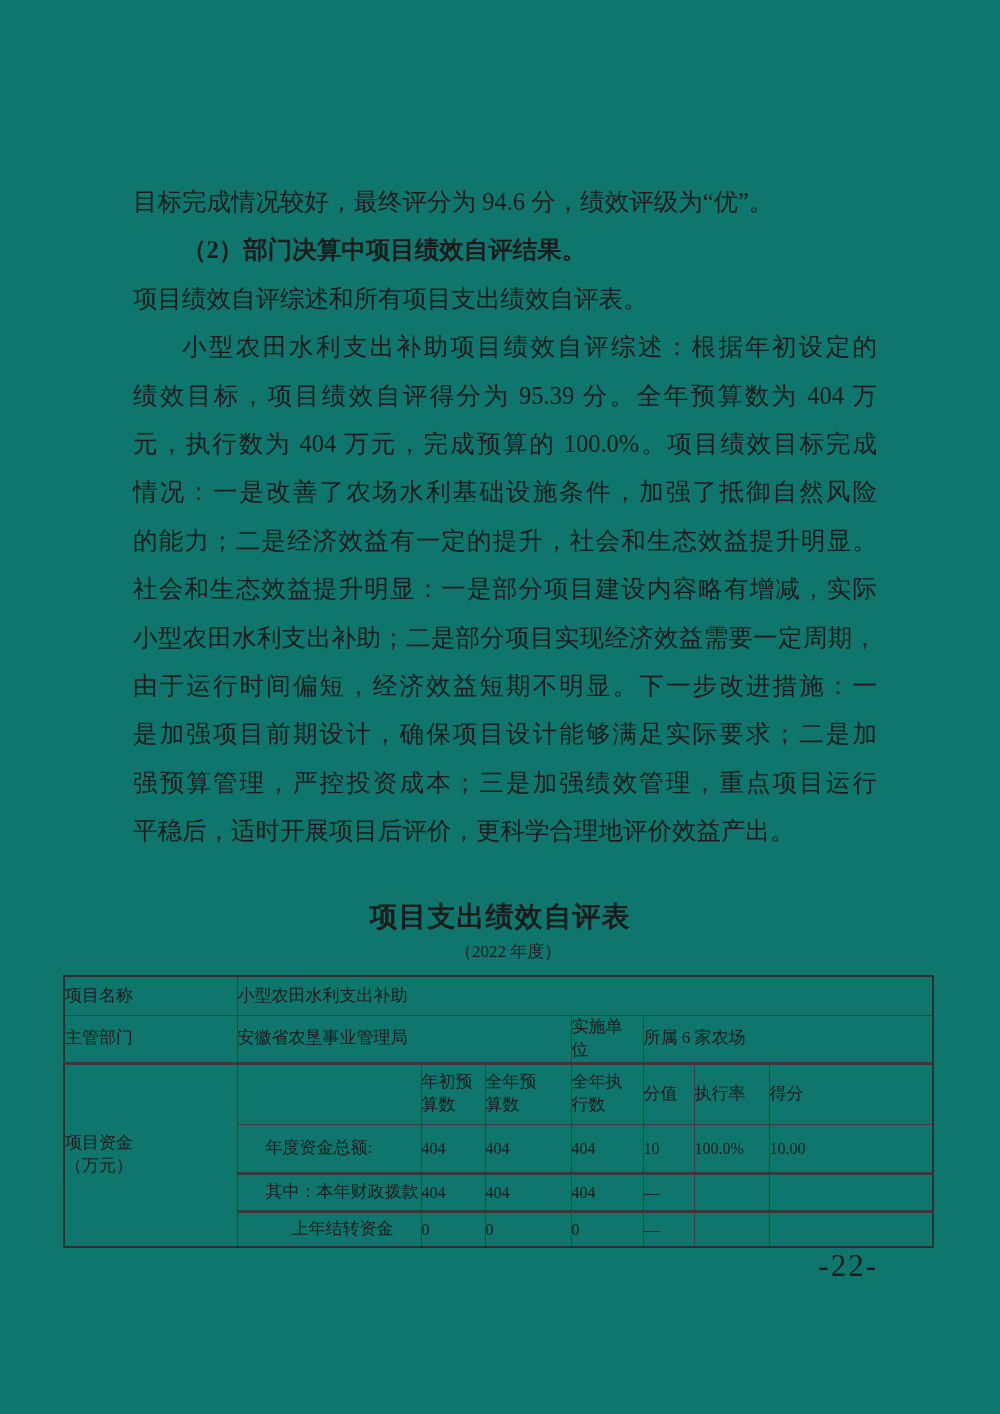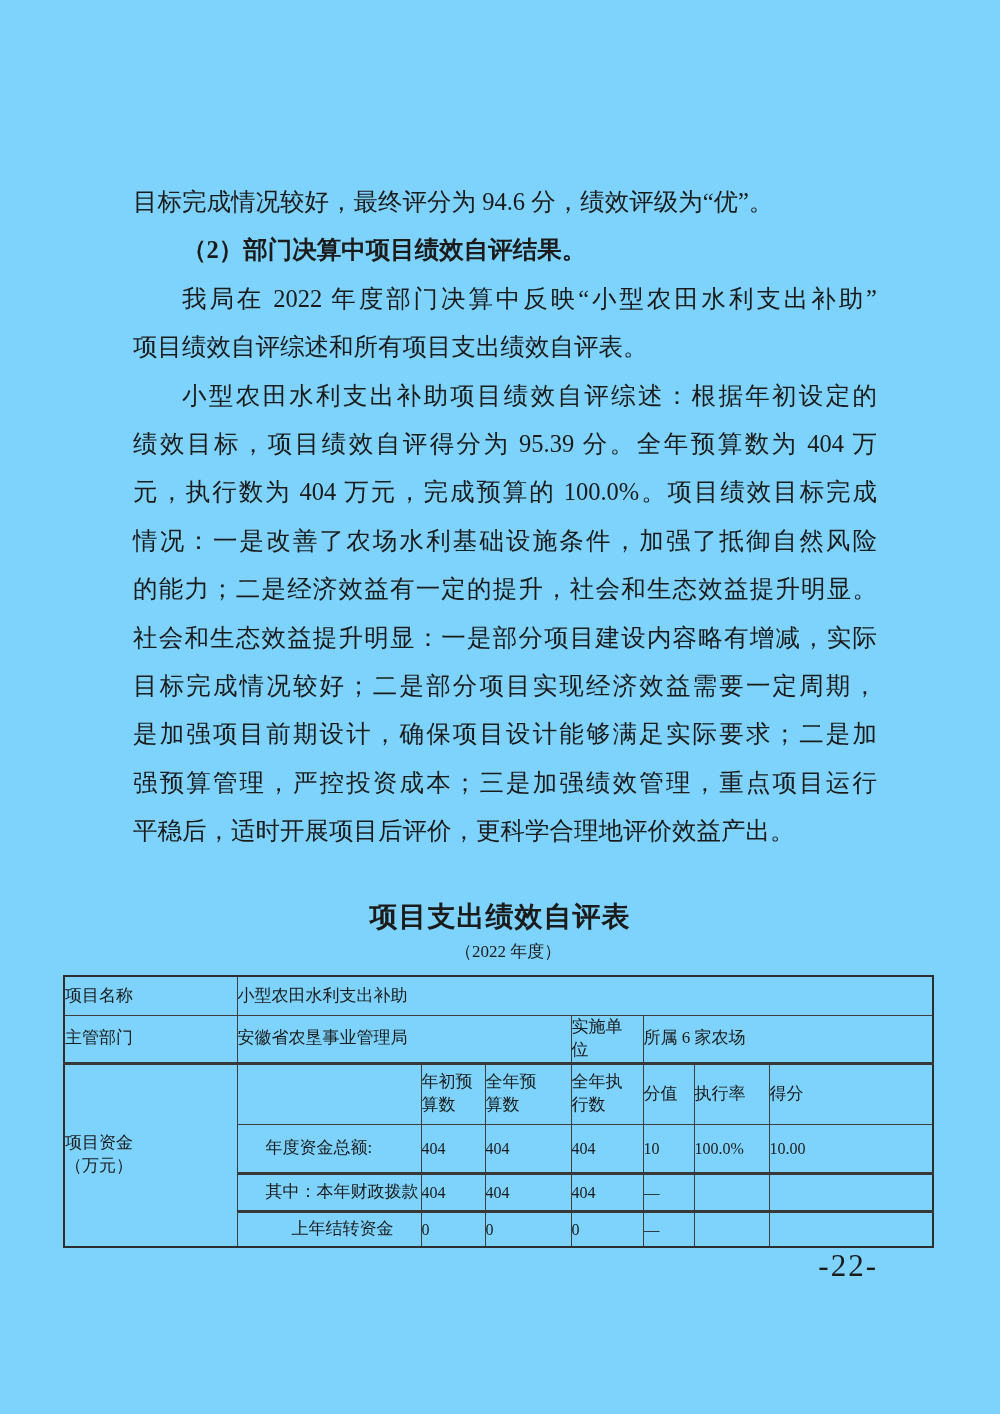--- a/index.html
+++ b/index.html
@@ -1,21 +1,21 @@
 <!DOCTYPE html>
 <html><head>
 <meta charset="utf-8">
 <style>
   html,body { margin:0; padding:0; background:#888; }
   .page {
     position: relative;
     width: 1000px;
     height: 1414px;
     margin: 0 auto;
-    background: #7dd3fc;
+    background: #0f766e;
     font-family: "Liberation Serif", "DejaVu Serif", serif;
     color: #1b1b1b;
     overflow: hidden;
   }
 
   
   .body-text {
     position: absolute;
     left: 133px;
     top: 178px;
@@ -97,29 +97,29 @@
   }
 </style>
 </head>
 <body>
 
 <div class="page">
 
   <div class="body-text">
     <div class="line end">目标完成情况较好，最终评分为 94.6 分，绩效评级为“优”。</div>
     <div class="line end indent heading">（2）部门决算中项目绩效自评结果。</div>
-    <div class="line indent">我局在 2022 年度部门决算中反映“小型农田水利支出补助”</div>
     <div class="line end">项目绩效自评综述和所有项目支出绩效自评表。</div>
     <div class="line indent">小型农田水利支出补助项目绩效自评综述：根据年初设定的</div>
     <div class="line">绩效目标，项目绩效自评得分为 95.39 分。全年预算数为 404 万</div>
     <div class="line">元，执行数为 404 万元，完成预算的 100.0%。项目绩效目标完成</div>
     <div class="line">情况：一是改善了农场水利基础设施条件，加强了抵御自然风险</div>
     <div class="line">的能力；二是经济效益有一定的提升，社会和生态效益提升明显。</div>
     <div class="line">社会和生态效益提升明显：一是部分项目建设内容略有增减，实际</div>
-    <div class="line">目标完成情况较好；二是部分项目实现经济效益需要一定周期，</div>
+    <div class="line">小型农田水利支出补助；二是部分项目实现经济效益需要一定周期，</div>
+    <div class="line">由于运行时间偏短，经济效益短期不明显。下一步改进措施：一</div>
     <div class="line">是加强项目前期设计，确保项目设计能够满足实际要求；二是加</div>
     <div class="line">强预算管理，严控投资成本；三是加强绩效管理，重点项目运行</div>
     <div class="line end">平稳后，适时开展项目后评价，更科学合理地评价效益产出。</div>
   </div>
 
   <div class="table-title">项目支出绩效自评表</div>
   <div class="table-subtitle">（2022 年度）</div>
 
   <table class="eval-table">
     <colgroup>

